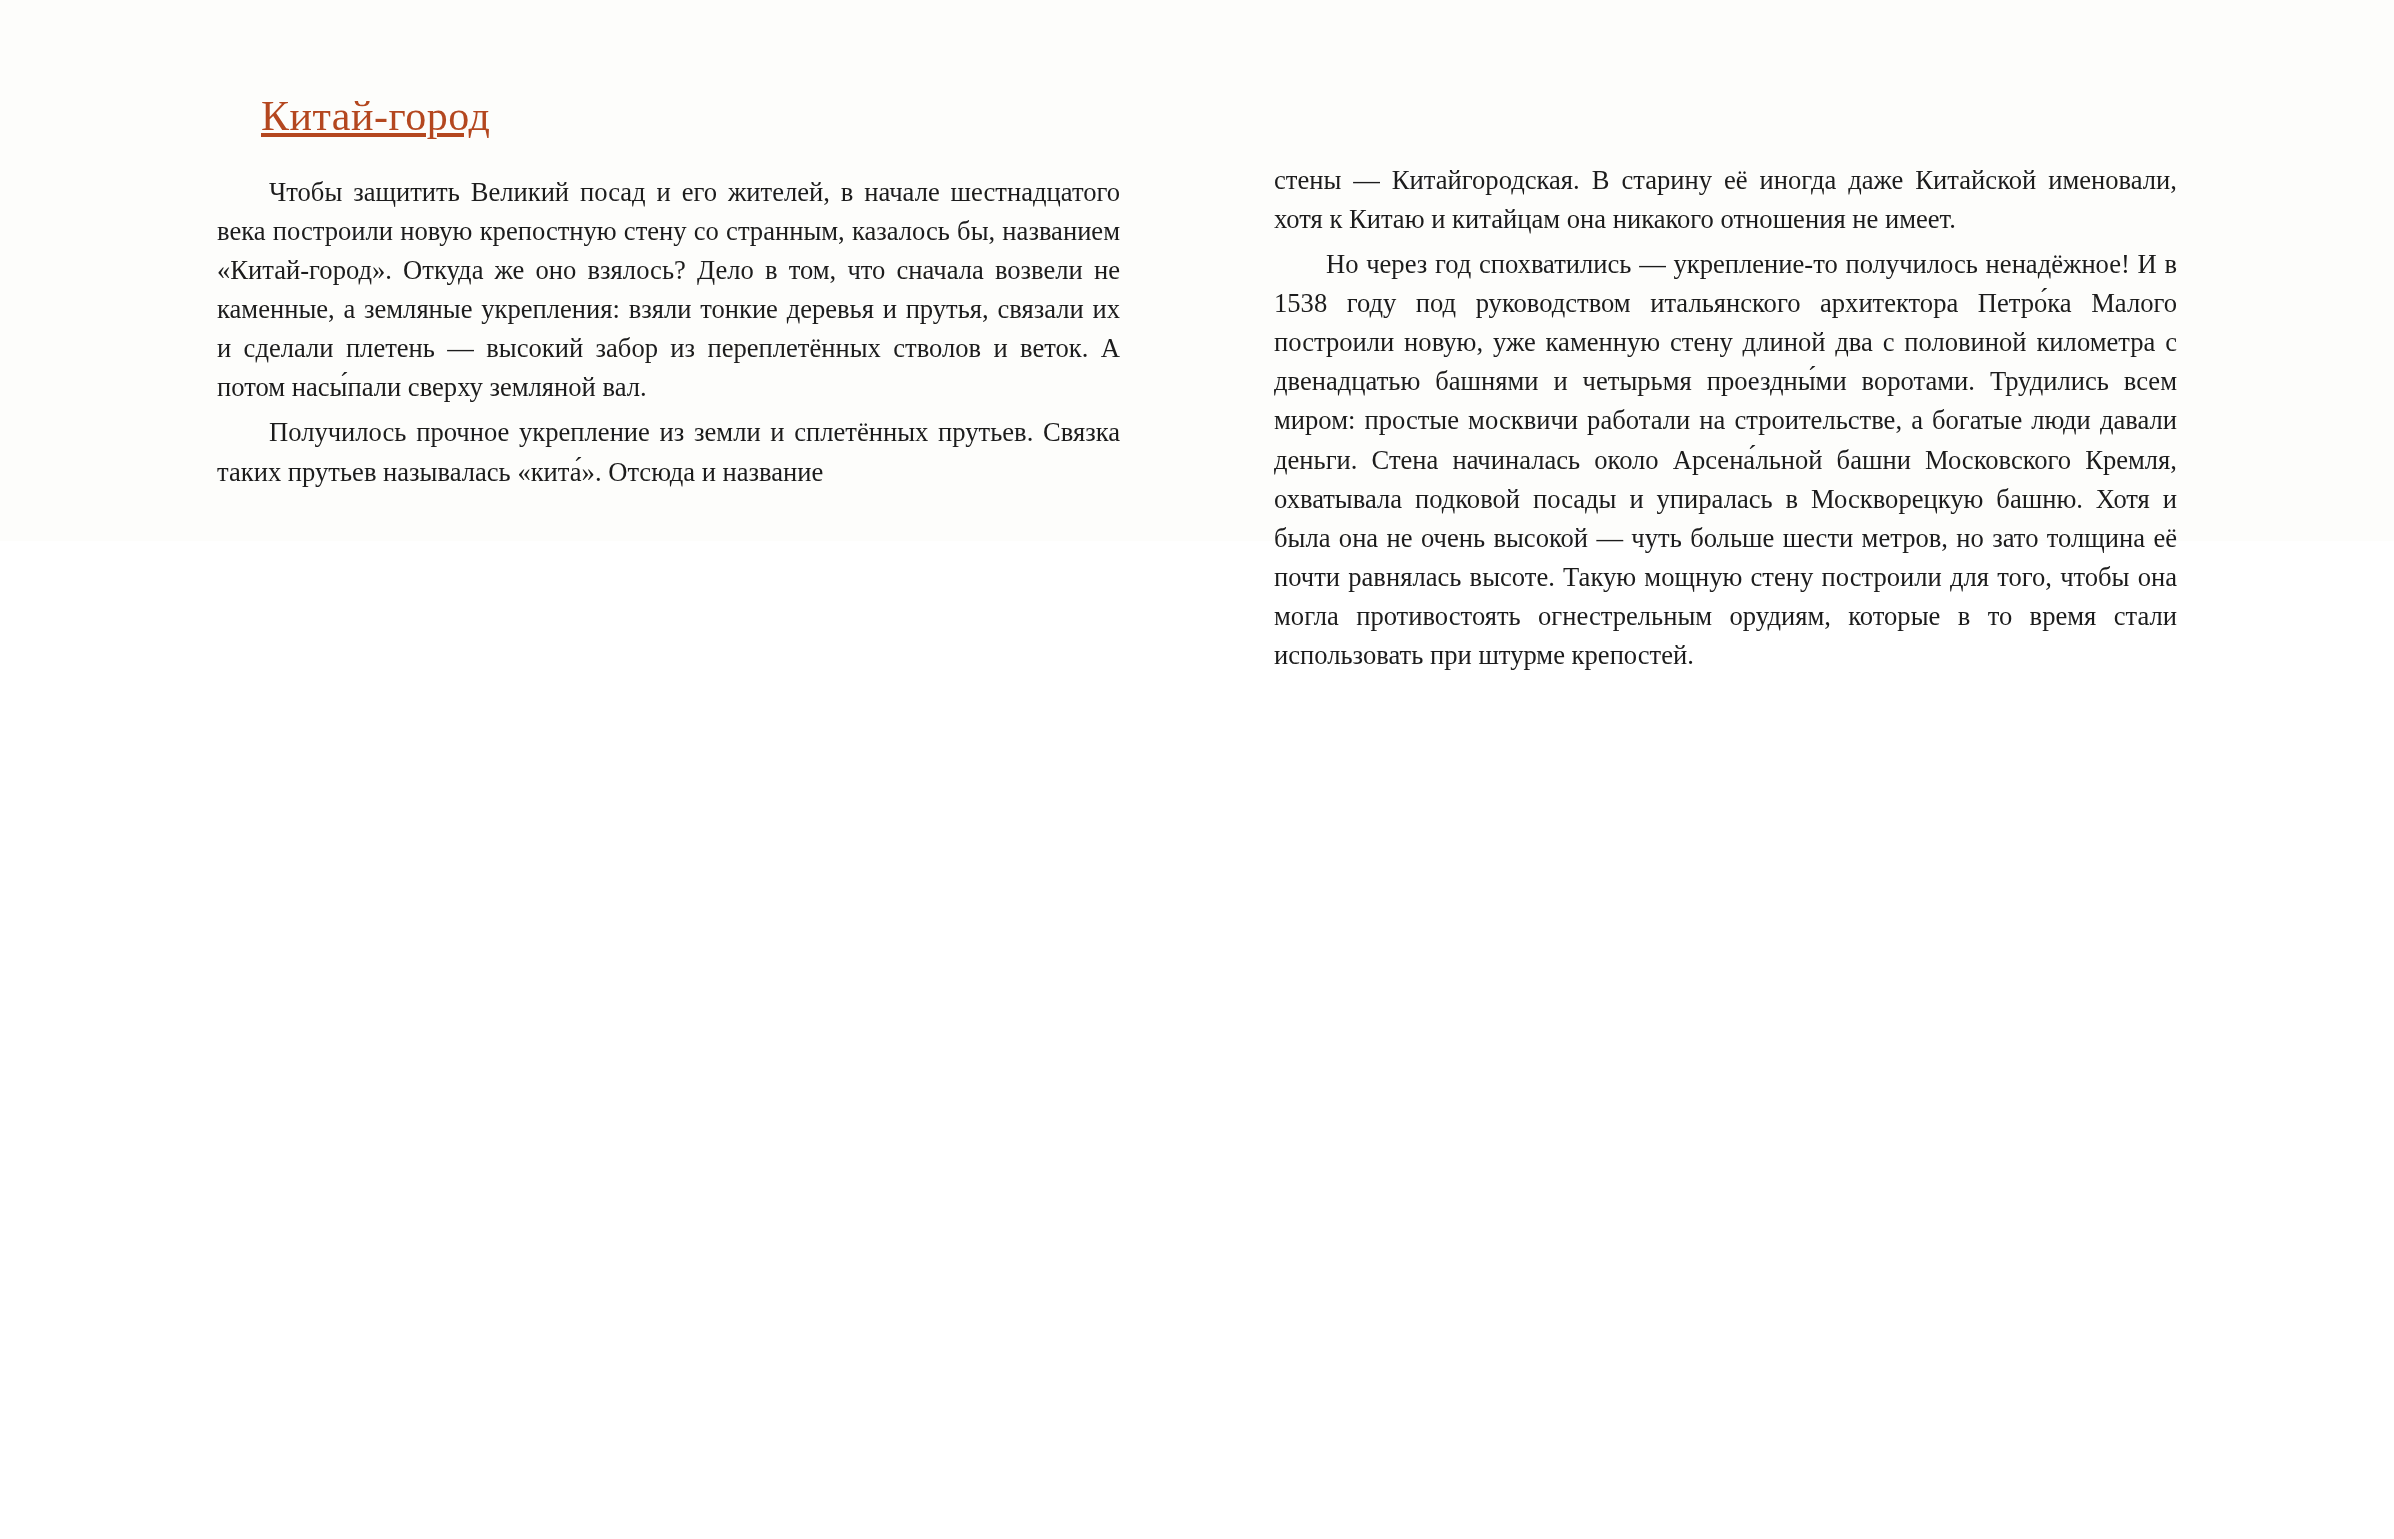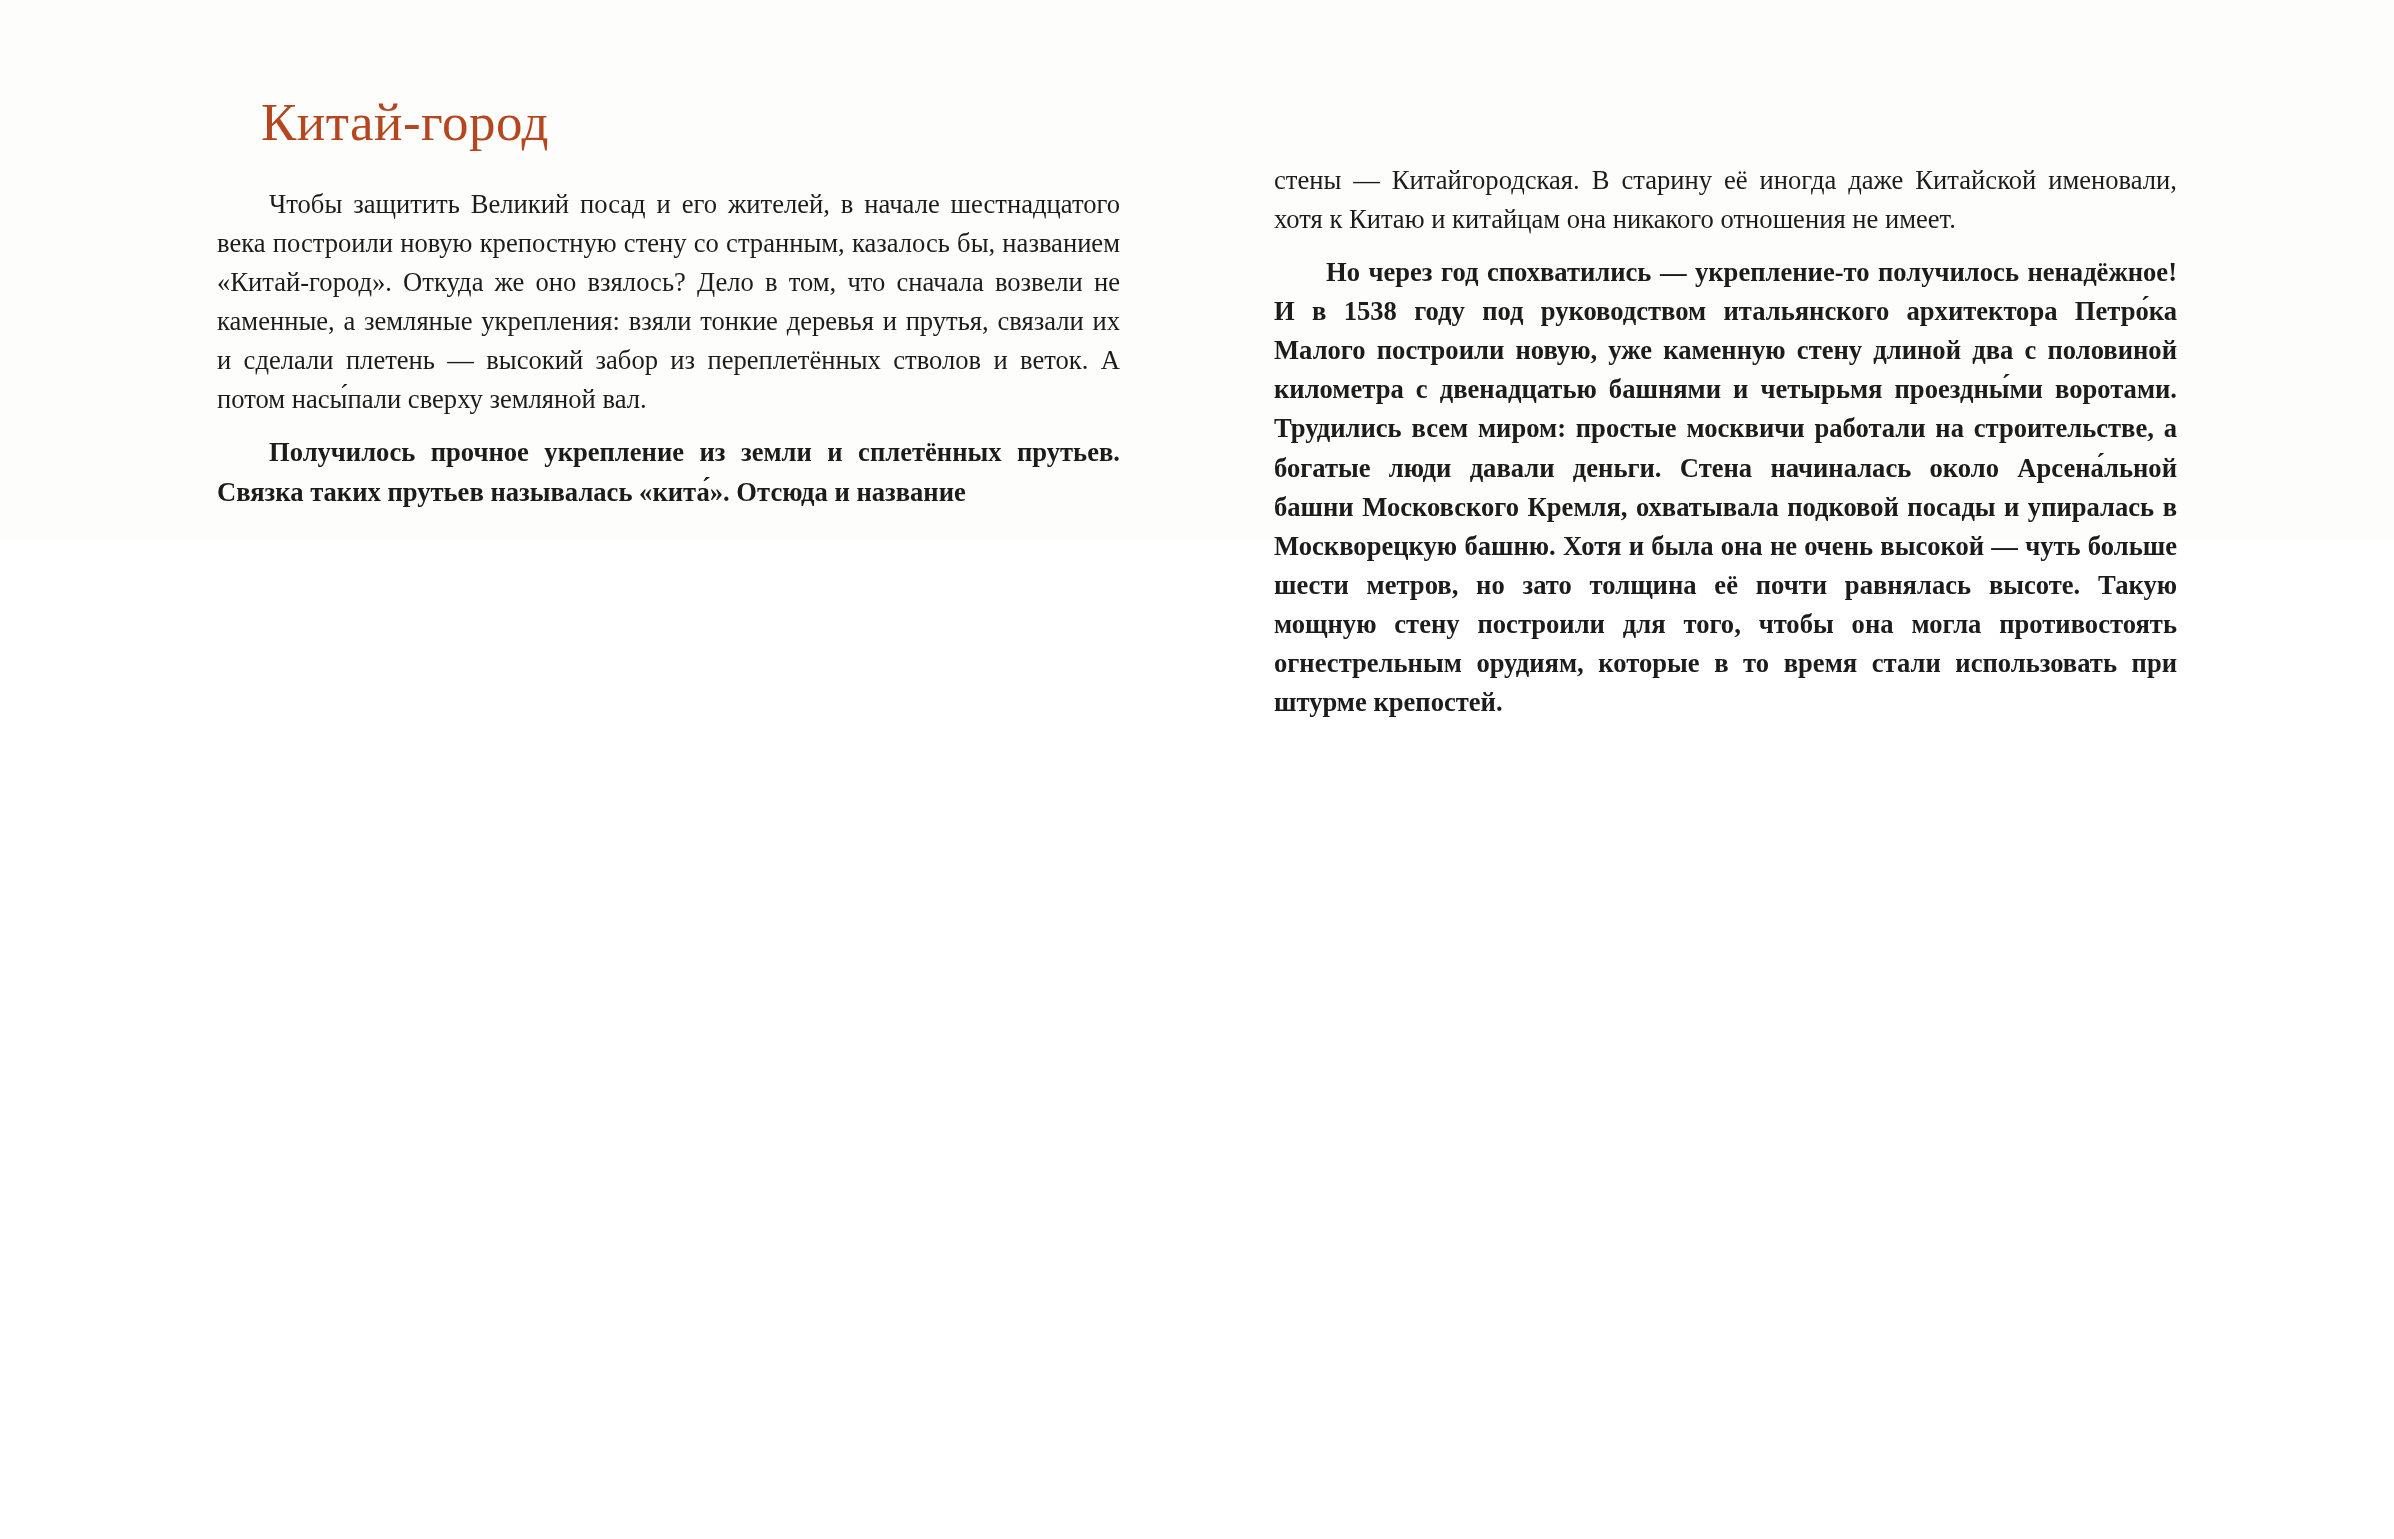--- a/index.html
+++ b/index.html
@@ -36,37 +36,38 @@
   }
   .column {
     width: 903px;
   }
   .col-left { padding-top: 0; }
   .col-right { padding-top: 37px; }
 
   h1.title {
     font-family: "Liberation Serif", serif;
     color: #b4471f;
-    font-size: 53px;
+    font-size: 42px;
     font-weight: 400;
     letter-spacing: 0.5px;
     margin: 0 0 33px 0;
     padding-left: 44px;
+    text-decoration: underline;
   }
 
   p.para {
     margin: 0;
     font-size: 26.6px;
     line-height: 1.47;
     color: #1c1c1c;
     text-align: justify;
     text-indent: 52px;
     hyphens: manual;
   }
-  p.para + p.para { margin-top: 14px; font-weight: bold; }
+  p.para + p.para { margin-top: 6px; }
   p.noindent { text-indent: 0; margin-top: 32px; }
 
   
   .illustration {
     position: absolute;
     left: 0;
     top: 541px;
     width: 2394px;
     height: 998px;
     overflow: hidden;

